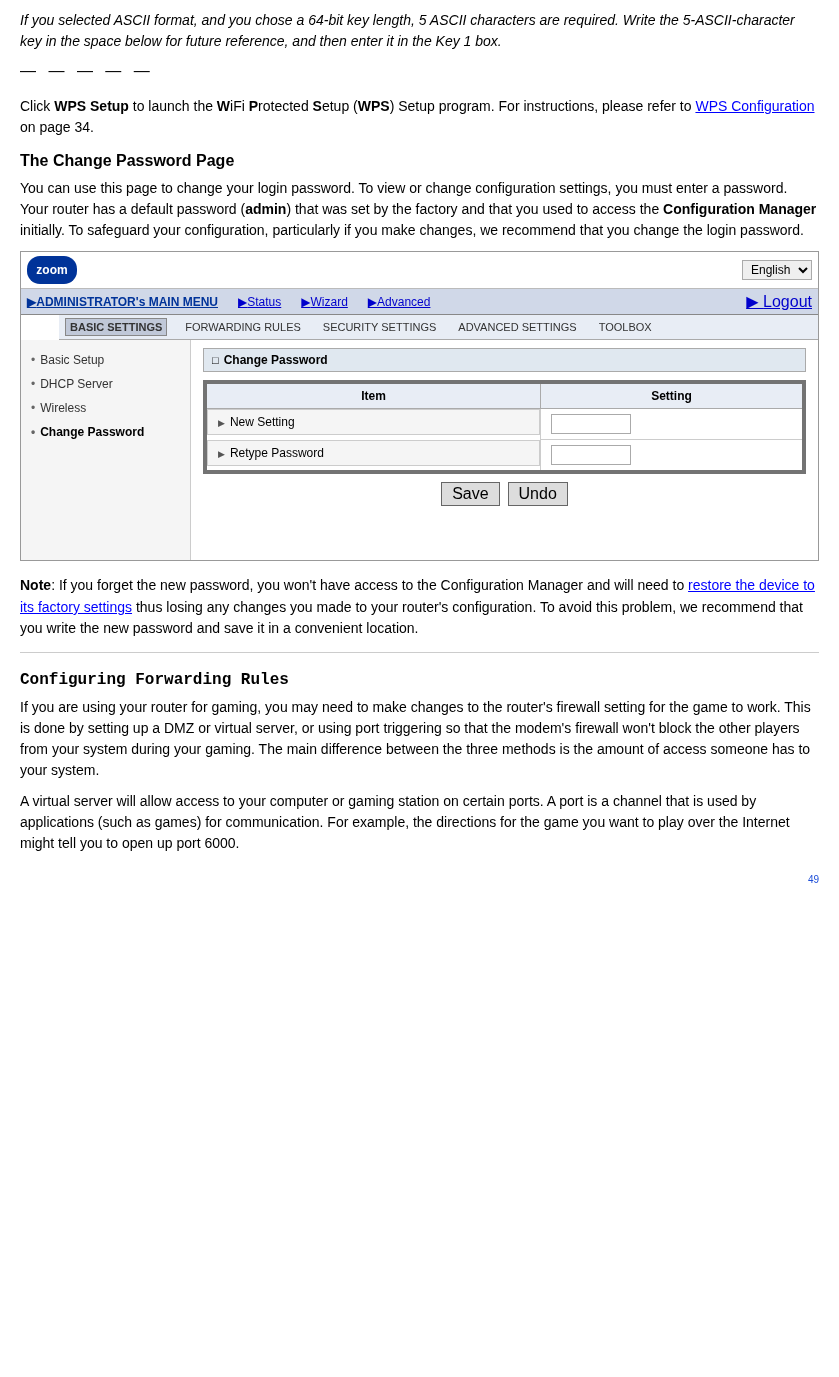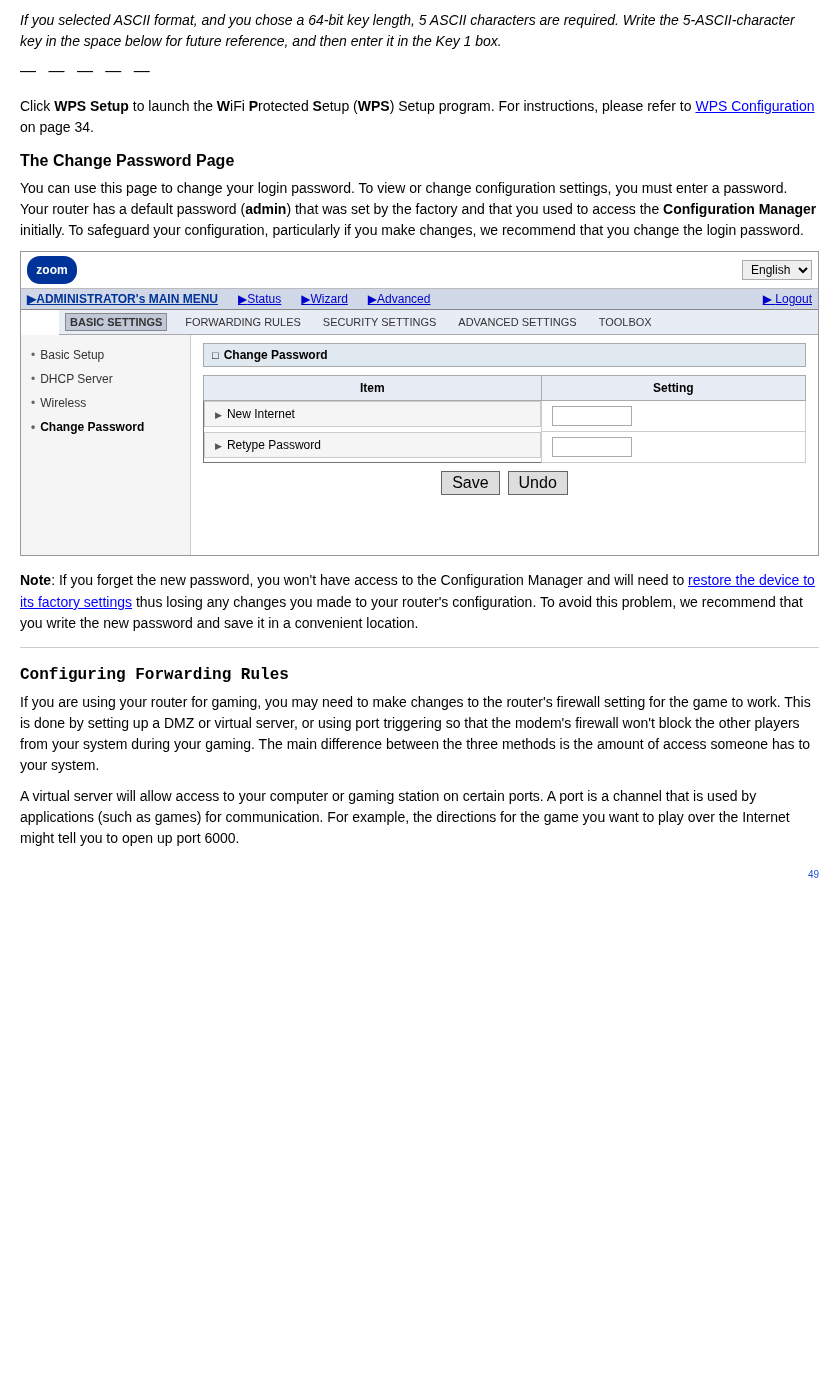--- a/index.html
+++ b/index.html
@@ -59,21 +59,21 @@
     .main-nav-item {
       display: flex;
       align-items: center;
       margin-right: 20px;
       color: #00c;
       text-decoration: underline;
       cursor: pointer;
       font-size: 12px;
     }
     .main-nav-item.active { color: #003399; font-weight: bold; }
-    .main-nav-logout { margin-left: auto; color: #00c; text-decoration: underline; font-size: 12px; }
+    .main-nav-logout { margin-left: auto; color: #00c; text-decoration: underline; font-size: 16px; }
     .sub-nav {
       background: #e8edf5;
       border-bottom: 1px solid #aaa;
       display: flex;
       align-items: center;
       padding: 3px 6px;
       font-size: 11px;
       margin-left: 38px;
     }
     .sub-nav-item {
@@ -130,21 +130,21 @@
     }
     .panel-title::before {
       content: "□";
       margin-right: 5px;
       font-size: 11px;
     }
     .password-table {
       width: 100%;
       border-collapse: collapse;
       font-size: 12px;
-      border: 1px solid #737373;
+      border: 4px solid #737373;
     }
     .password-table th {
       background: #e8edf5;
       border: 1px solid #aaa;
       padding: 5px 10px;
       text-align: center;
       font-weight: bold;
     }
     .password-table td {
       border: 1px solid #ccc;
@@ -270,21 +270,21 @@
         <thead>
           <tr>
             <th>Item</th>
             <th>Setting</th>
           </tr>
         </thead>
         <tbody>
           <tr>
             <td>
               <div class="table-row-flex">
-                <span class="row-label">New Internet</span>
+                <span class="row-label">New Setting</span>
               </div>
             </td>
             <td>
               <input type="password" class="pw-input" value="" style="">
             </td>
           </tr>
           <tr>
             <td>
               <div class="table-row-flex">
                 <span class="row-label">Retype Password</span>

